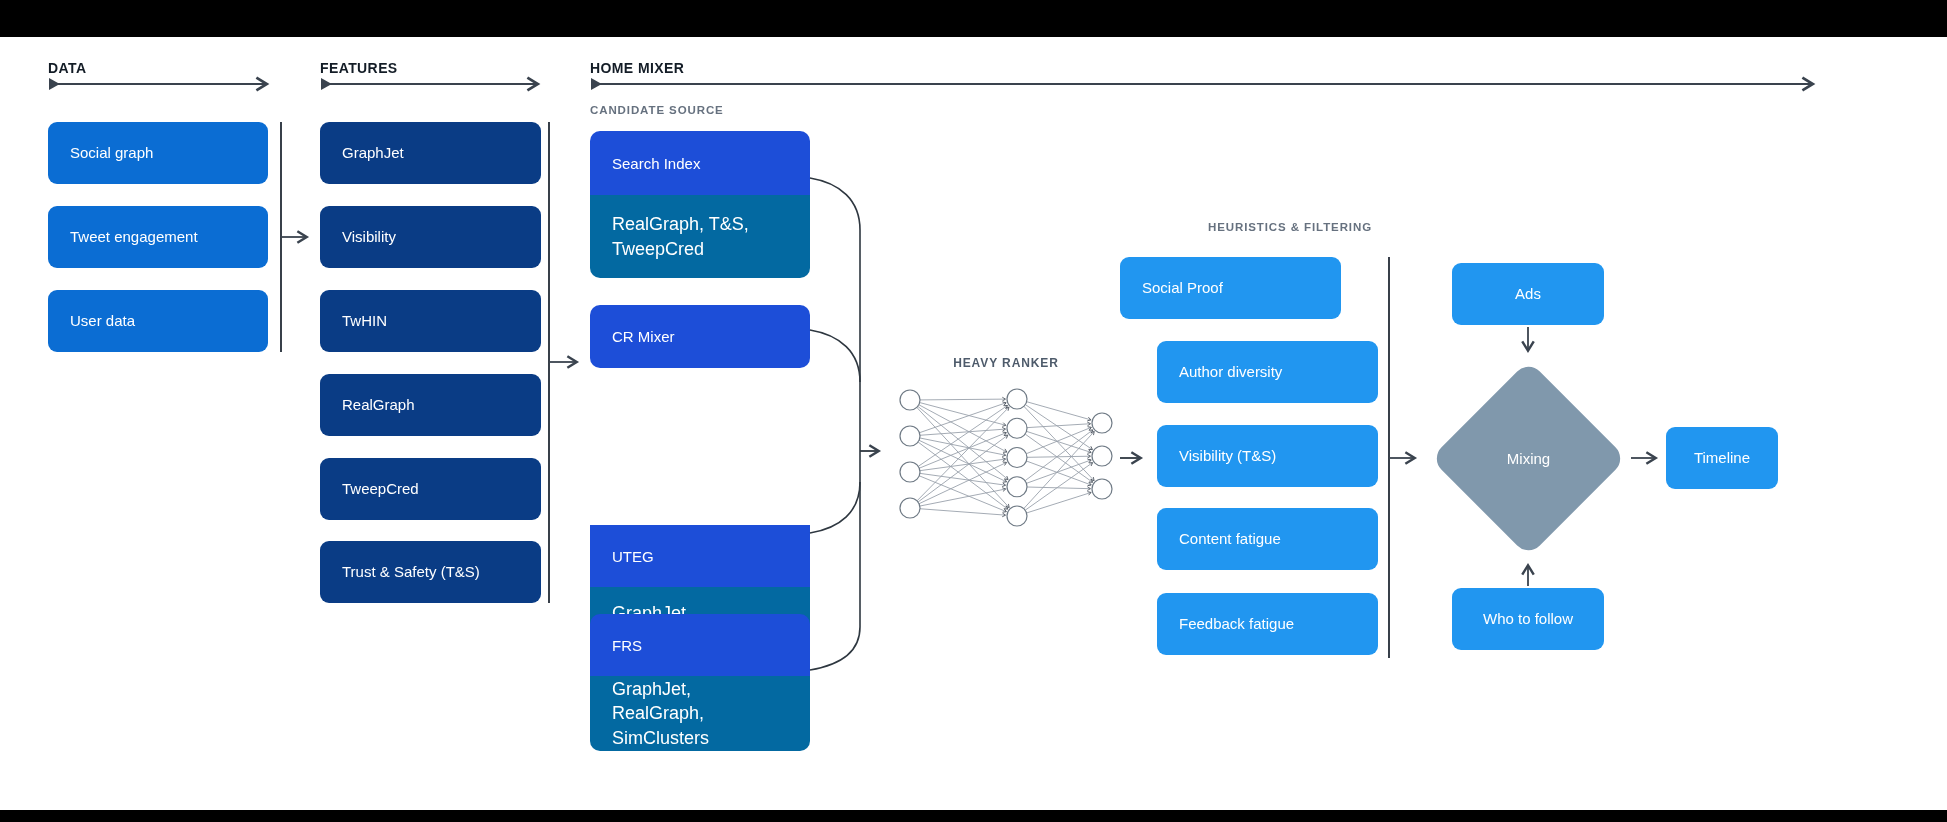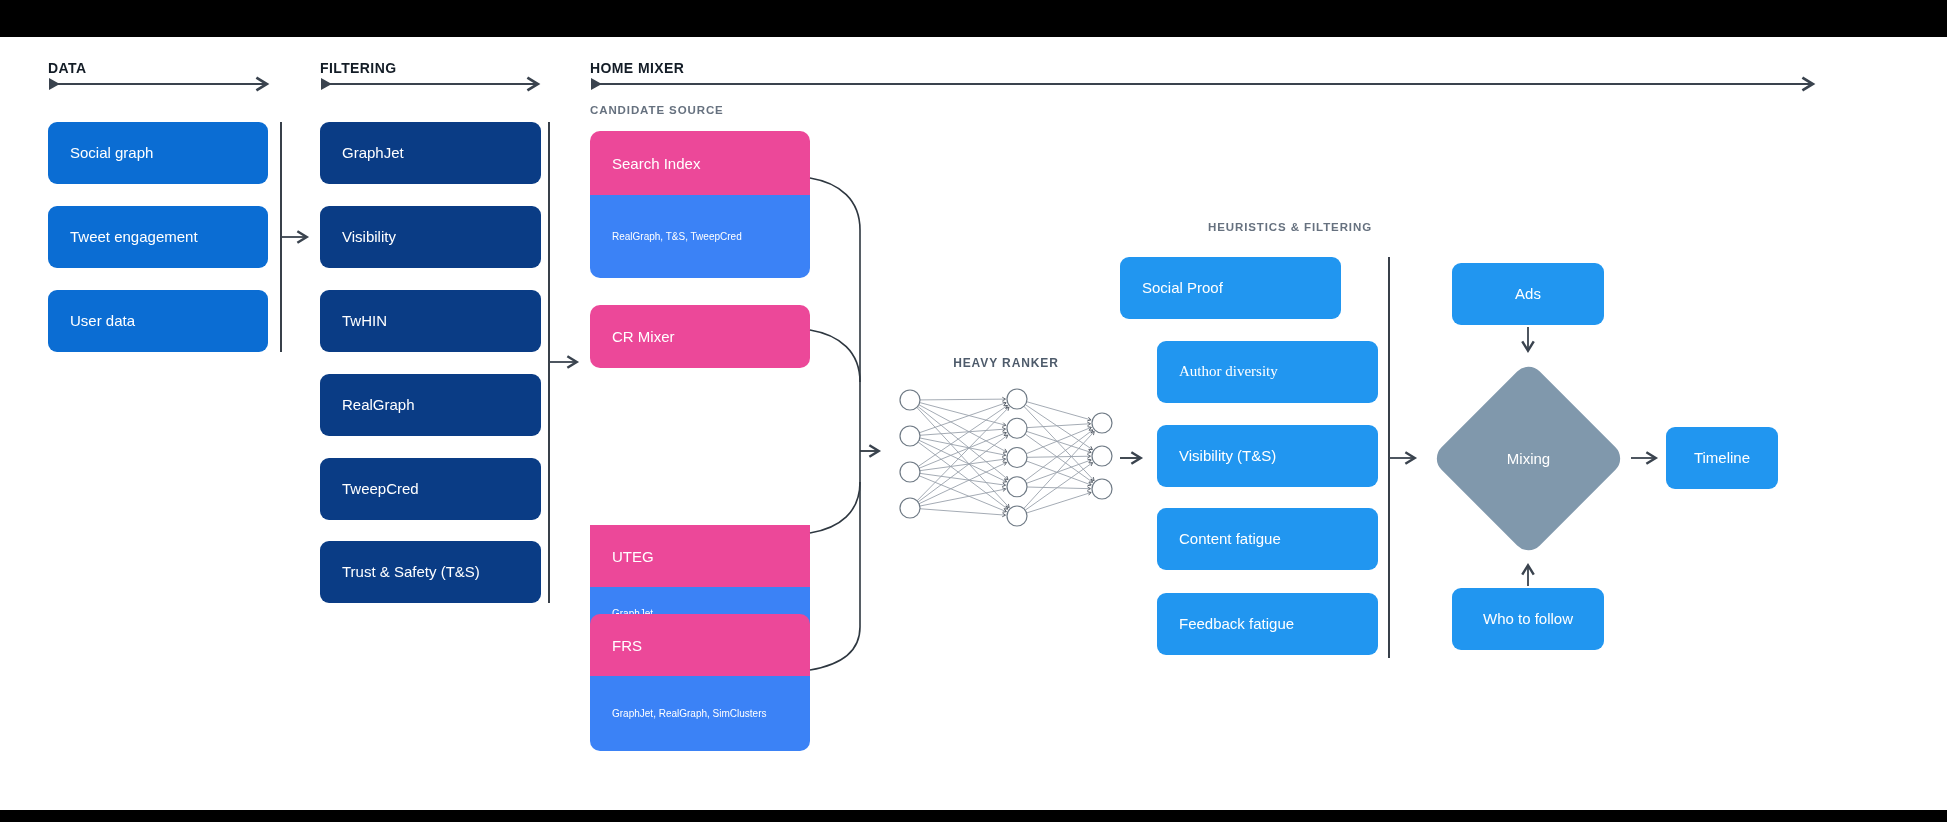--- a/index.html
+++ b/index.html
@@ -11,41 +11,41 @@
   .col-header{position:absolute;font-size:14px;font-weight:700;letter-spacing:.4px;color:#131c26;}
   .section-label{position:absolute;font-size:11.5px;font-weight:600;letter-spacing:.9px;color:#66717f;}
   .ranker-label{position:absolute;font-size:12px;font-weight:600;letter-spacing:.9px;color:#4e5b6b;text-align:center;}
   .node-box{position:absolute;border-radius:9px;color:#ffffff;font-size:15px;font-weight:500;
             display:flex;align-items:center;padding:0 22px;box-sizing:border-box;line-height:1.3;}
   .blue-mid{background:#0b6dd3;}
   .navy{background:#0a3c85;}
   .blue-bright{background:#2196f0;}
   .centered{justify-content:center;text-align:center;padding:0 8px;}
   .cand-card{position:absolute;width:220px;border-radius:10px;overflow:hidden;color:#ffffff;}
-  .cand-head{background:#ec4899;display:flex;align-items:center;padding:0 22px;box-sizing:border-box;
+  .cand-head{background:#1d4ed8;display:flex;align-items:center;padding:0 22px;box-sizing:border-box;
              font-size:15px;font-weight:500;}
-  .cand-sub{background:#3b82f6;display:flex;align-items:center;padding:12px 22px;box-sizing:border-box;
-            font-size:10px;font-weight:500;line-height:1.35;}
+  .cand-sub{background:#0369a1;display:flex;align-items:center;padding:12px 22px;box-sizing:border-box;
+            font-size:18px;font-weight:500;line-height:1.35;}
   #svg-layer{position:absolute;left:0;top:0;z-index:3;pointer-events:none;}
   .boxes{position:absolute;left:0;top:0;z-index:2;}
   #diamond{position:absolute;left:1459px;top:389px;width:139px;height:139px;background:#8098ac;
            border-radius:16px;transform:rotate(45deg);}
   #diamond-label{position:absolute;left:1459px;top:389px;width:139px;height:139px;display:flex;
                  align-items:center;justify-content:center;color:#ffffff;font-size:15px;font-weight:500;z-index:2;}
 </style>
 </head>
 <body>
 
 <div id="stage">
 
   <div id="bar-top" class="bar"></div>
   <div id="bar-bottom" class="bar"></div>
 
   <div class="col-header" style="left:48px;top:60px;">DATA</div>
-  <div class="col-header" style="left:320px;top:60px;">FILTERING</div>
+  <div class="col-header" style="left:320px;top:60px;">FEATURES</div>
   <div class="col-header" style="left:590px;top:60px;">HOME MIXER</div>
 
   <div class="section-label" style="left:590px;top:104px;">CANDIDATE SOURCE</div>
   <div class="ranker-label" style="left:926px;top:356px;width:160px;">HEAVY RANKER</div>
   <div class="section-label" style="left:1208px;top:221px;">HEURISTICS &amp; FILTERING</div>
 
   <div class="boxes">
     <div class="node-box blue-mid" style="left:48px;top:122px;width:220px;height:62px;">Social graph</div>
     <div class="node-box blue-mid" style="left:48px;top:206px;width:220px;height:62px;">Tweet engagement</div>
     <div class="node-box blue-mid" style="left:48px;top:290px;width:220px;height:62px;">User data</div>
@@ -73,21 +73,21 @@
       <div class="cand-sub" style="height:53px;">GraphJet</div>
     </div>
     <div class="cand-card" style="left:590px;top:614px;">
       <div class="cand-head" style="height:62px;">FRS</div>
       <div class="cand-sub" style="height:75px;">GraphJet, RealGraph, SimClusters</div>
     </div>
   </div>
 
   <div class="boxes">
     <div class="node-box blue-bright" style="left:1120px;top:257px;width:221px;height:62px;">Social Proof</div>
-    <div class="node-box blue-bright" style="left:1157px;top:341px;width:221px;height:62px;font-family:Liberation Serif, serif;">Author diversity</div>
+    <div class="node-box blue-bright" style="left:1157px;top:341px;width:221px;height:62px;">Author diversity</div>
     <div class="node-box blue-bright" style="left:1157px;top:425px;width:221px;height:62px;">Visibility (T&amp;S)</div>
     <div class="node-box blue-bright" style="left:1157px;top:508px;width:221px;height:62px;">Content fatigue</div>
     <div class="node-box blue-bright" style="left:1157px;top:593px;width:221px;height:62px;">Feedback fatigue</div>
   </div>
 
   <div class="boxes">
     <div class="node-box blue-bright centered" style="left:1452px;top:263px;width:152px;height:62px;">Ads</div>
     <div id="diamond"></div>
     <div id="diamond-label">Mixing</div>
     <div class="node-box blue-bright centered" style="left:1452px;top:588px;width:152px;height:62px;">Who to follow</div>

